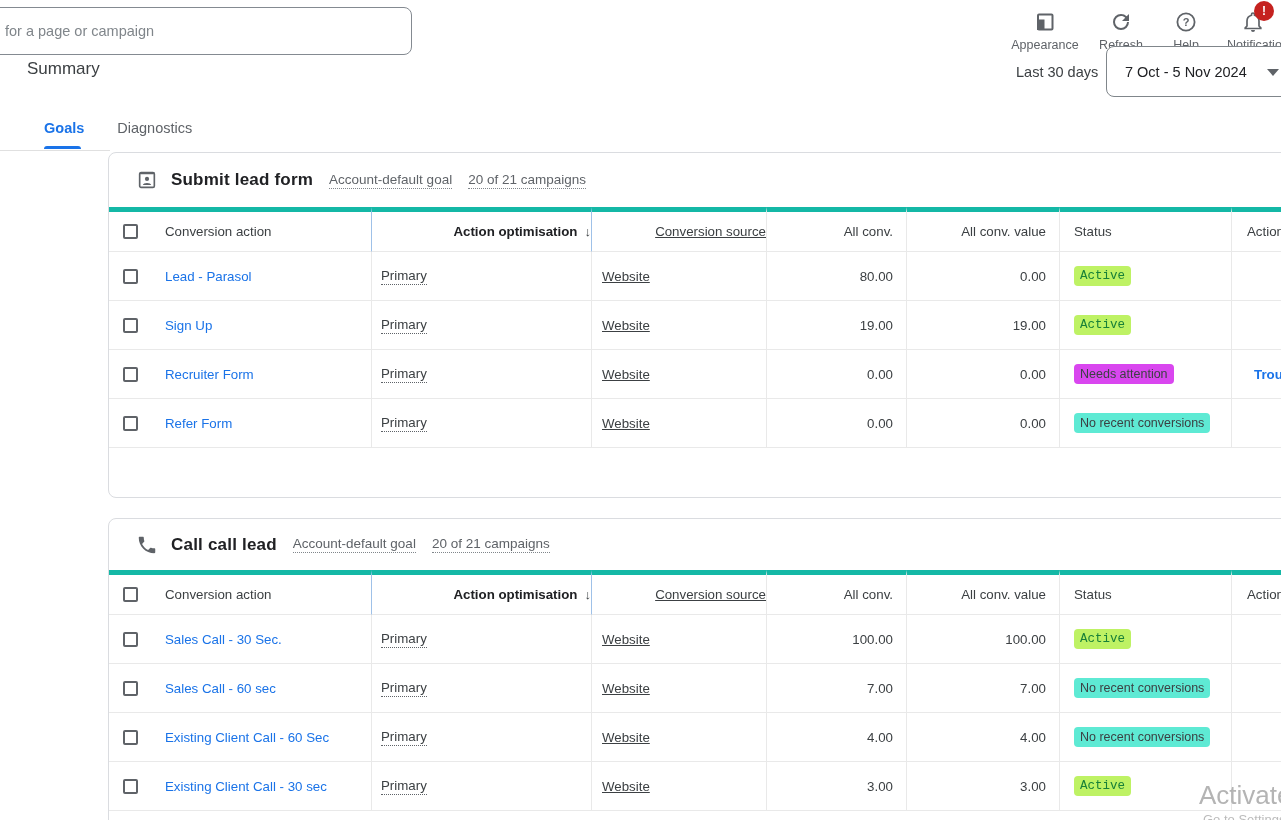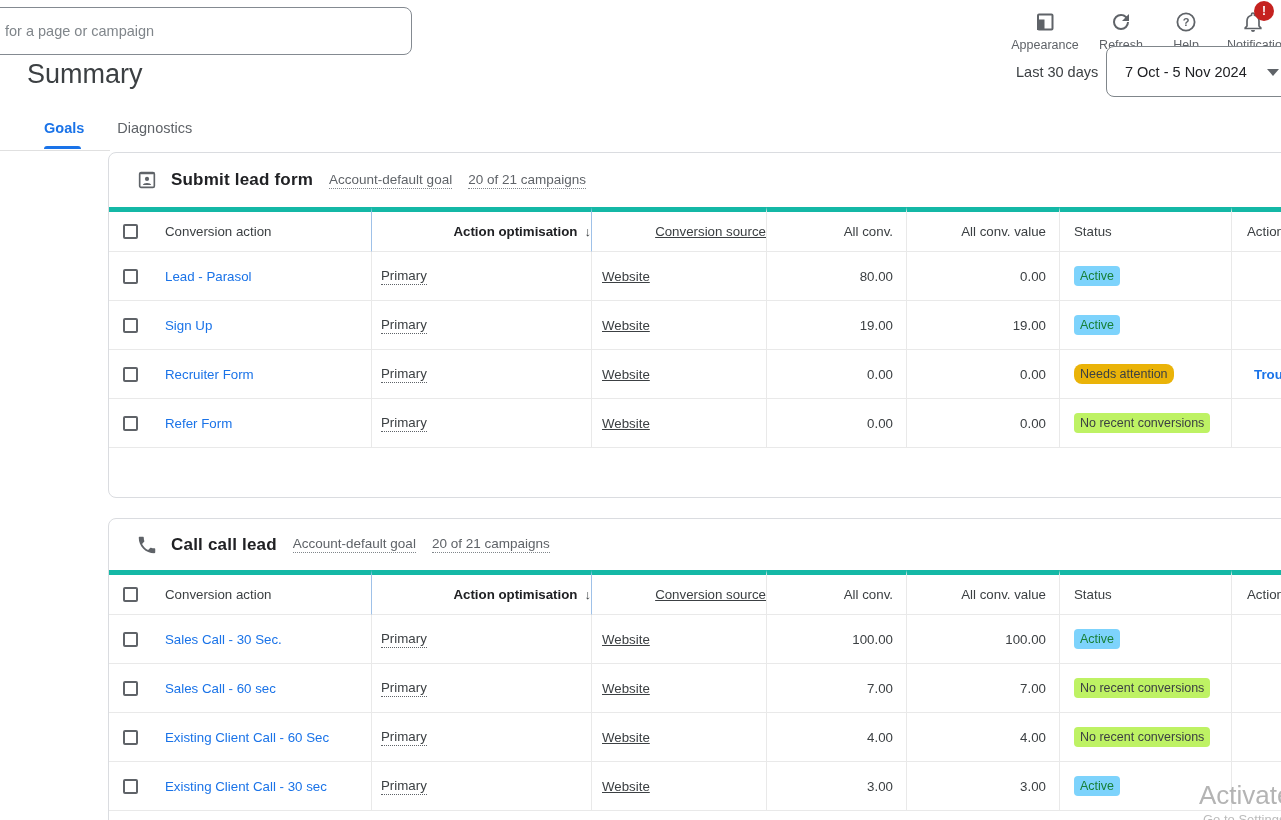--- a/index.html
+++ b/index.html
@@ -21,21 +21,21 @@
   .tb-item .ic { height:26px; display:flex; align-items:flex-end; justify-content:center; position:relative; }
   .tb-item .lbl { font-size:12.5px; color:#5f6368; margin-top:4px; white-space:nowrap; }
   .w-appearance { width:80px; } .w-refresh { width:72px; } .w-help { width:58px; } .w-notif { width:92px; }
   .bell-wrap { position:relative; left:-8px; }
   .notif-badge {
     position:absolute; top:-7px; left:13px; width:20px; height:20px; border-radius:50%;
     background:#c5221f; color:#fff; font-size:12px; font-weight:bold;
     display:flex; align-items:center; justify-content:center;
   }
   
-  .page-title { position:absolute; left:27px; top:59px; font-size:27px; color:#3c4043; }
+  .page-title { position:absolute; left:27px; top:59px; font-size:17px; color:#3c4043; }
   .date-preset { position:absolute; left:1016px; top:64px; font-size:14.5px; color:#3c4043; }
   .date-box {
     position:absolute; left:1106px; top:46px; width:240px; height:51px;
     border:1px solid #80868b; border-radius:8px; background:#fff; cursor:pointer;
   }
   .date-box .val { position:absolute; left:18px; top:17px; font-size:14.5px; color:#202124; }
   .caret-down {
     position:absolute; left:160px; top:22px; width:0; height:0;
     border-left:6px solid transparent; border-right:6px solid transparent; border-top:7px solid #5f6368;
   }
@@ -73,23 +73,23 @@
   .cb-cell { justify-content:center; }
   .checkbox { width:15px; height:15px; border:2px solid #5f6368; border-radius:2px; background:#fff; cursor:pointer; }
   .name-cell { padding-left:14px; }
   .name-link { color:#1a73e8; cursor:pointer; white-space:nowrap; }
   .opt-cell { padding-left:9px; }
   .opt-link { color:#3c4043; border-bottom:1px dotted #5f6368; padding-bottom:1px; cursor:pointer; }
   .src-cell { padding-left:10px;text-decoration:underline; }
   .num-cell { justify-content:flex-end; padding-right:13px; color:#3c4043; }
   .status-cell { padding-left:14px; }
   .badge { display:inline-block; padding:3px 6px; border-radius:4px; font-size:12.5px; white-space:nowrap; }
-  .badge-active { background:#7dd3fc; color:#188038; }
-  .badge-attention { background:#eab308; color:#3c4043;border-radius:8px; }
-  .badge-muted { background:#bef264; color:#3c4043; }
+  .badge-active { background:#bef264; color:#188038;font-family:Liberation Mono, monospace; }
+  .badge-attention { background:#d946ef; color:#3c4043; }
+  .badge-muted { background:#5eead4; color:#3c4043; }
   .action-cell { padding-left:22px; }
   .action-link { color:#1a73e8; font-weight:bold; font-size:13.3px; cursor:pointer; white-space:nowrap; }
   
   .wm1 { position:absolute; left:1199px; top:780px; font-size:26px; color:#9f9f9f; opacity:.78; white-space:nowrap; }
   .wm2 { position:absolute; left:1203px; top:812px; font-size:13px; color:#9f9f9f; opacity:.7; white-space:nowrap; }
 </style>
 </head>
 <body>
 
 <input class="search-box" placeholder="for a page or campaign" style="">

